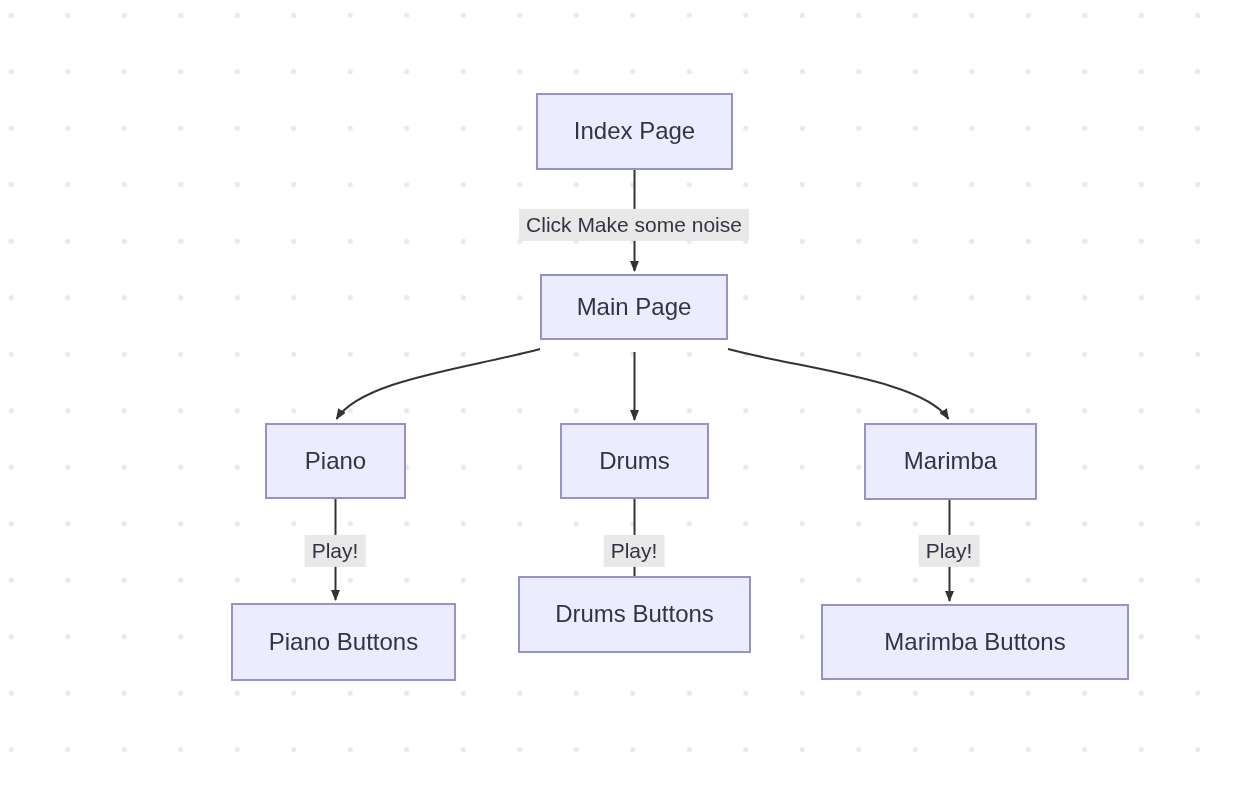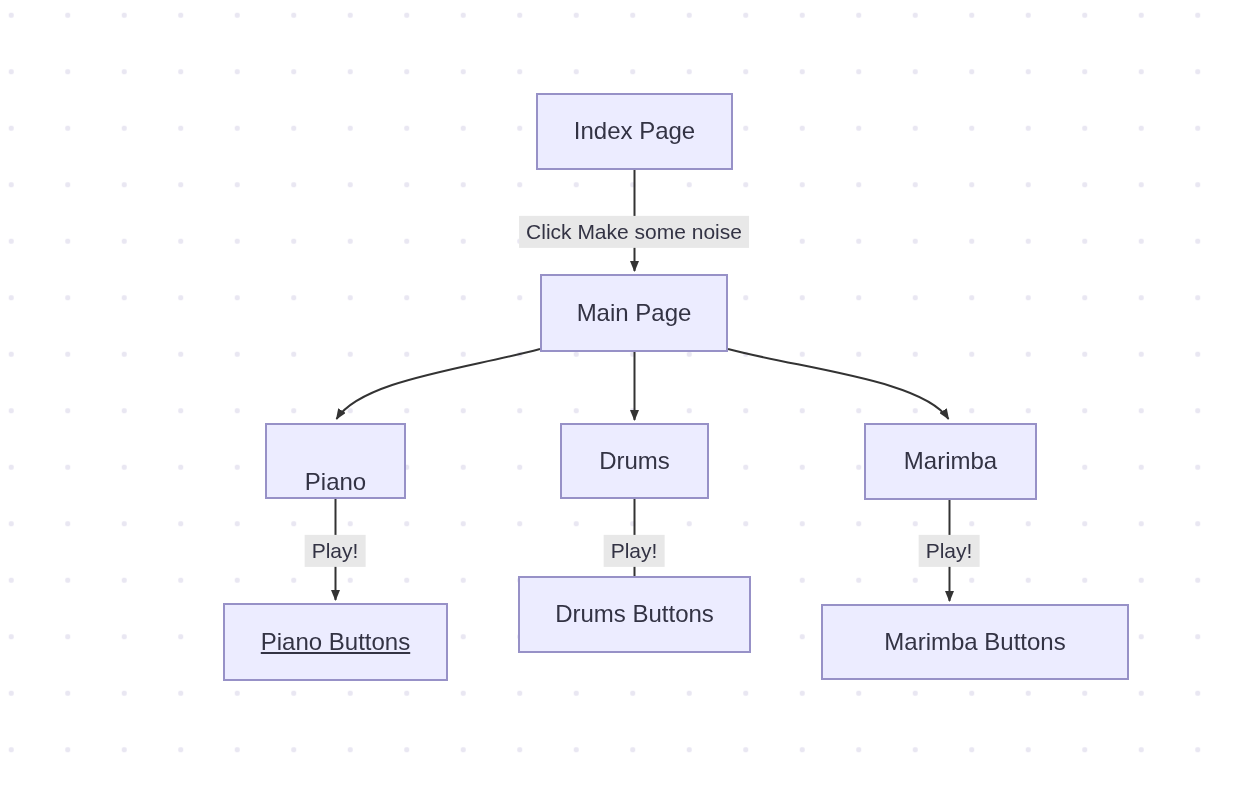--- a/index.html
+++ b/index.html
@@ -79,49 +79,49 @@
     <path class="edge" d="M728,349 C803,369 923,380 948.5,419" marker-end="url(#arrow)"></path>
     <path class="edge" d="M335.5,499 L335.5,600" marker-end="url(#arrow)"></path>
     <path class="edge" d="M634.5,499 L634.5,601" marker-end="url(#arrow)"></path>
     <path class="edge" d="M949.5,499 L949.5,601" marker-end="url(#arrow)"></path>
   </svg>
 
   <div class="node" style="left:536px; top:93px; width:197px; height:77px;">
     <span>Index Page</span>
   </div>
 
-  <div class="node" style="left:540px; top:274px; width:188px; height:78px;">
+  <div class="node" style="left:540px; top:274px; width:188px; height:66px;">
     <span>Main Page</span>
   </div>
 
-  <div class="node" style="left:265px; top:423px; width:141px; height:76px;align-items:flex-end;">
+  <div class="node" style="left:265px; top:423px; width:141px; height:76px;">
     <span>Piano</span>
   </div>
 
   <div class="node" style="left:560px; top:423px; width:149px; height:76px;">
     <span>Drums</span>
   </div>
 
   <div class="node" style="left:864px; top:423px; width:173px; height:77px;">
     <span>Marimba</span>
   </div>
 
-  <div class="node" style="left:223px; top:603px; width:225px; height:78px;text-decoration:underline;">
+  <div class="node" style="left:231px; top:603px; width:225px; height:78px;">
     <span>Piano Buttons</span>
   </div>
 
   <div class="node" style="left:518px; top:576px; width:233px; height:77px;">
     <span>Drums Buttons</span>
   </div>
 
   <div class="node" style="left:821px; top:604px; width:308px; height:76px;">
     <span>Marimba Buttons</span>
   </div>
 
-  <div class="edge-label" style="left:634px; top:232px;">Click Make some noise</div>
+  <div class="edge-label" style="left:634px; top:225px;">Click Make some noise</div>
 
   <div class="edge-label" style="left:335px; top:551px;">Play!</div>
 
   <div class="edge-label" style="left:634px; top:551px;">Play!</div>
 
   <div class="edge-label" style="left:949px; top:551px;">Play!</div>
 
 </div>
 
 </body></html>

